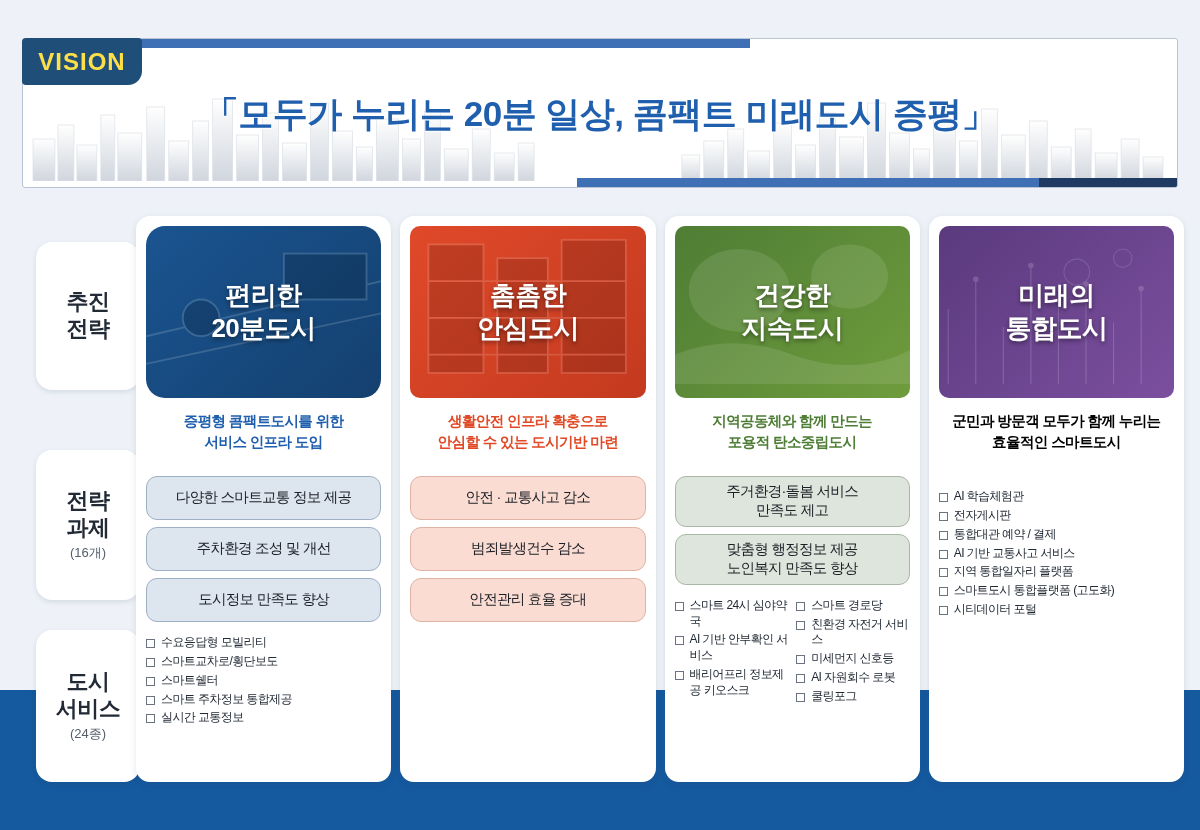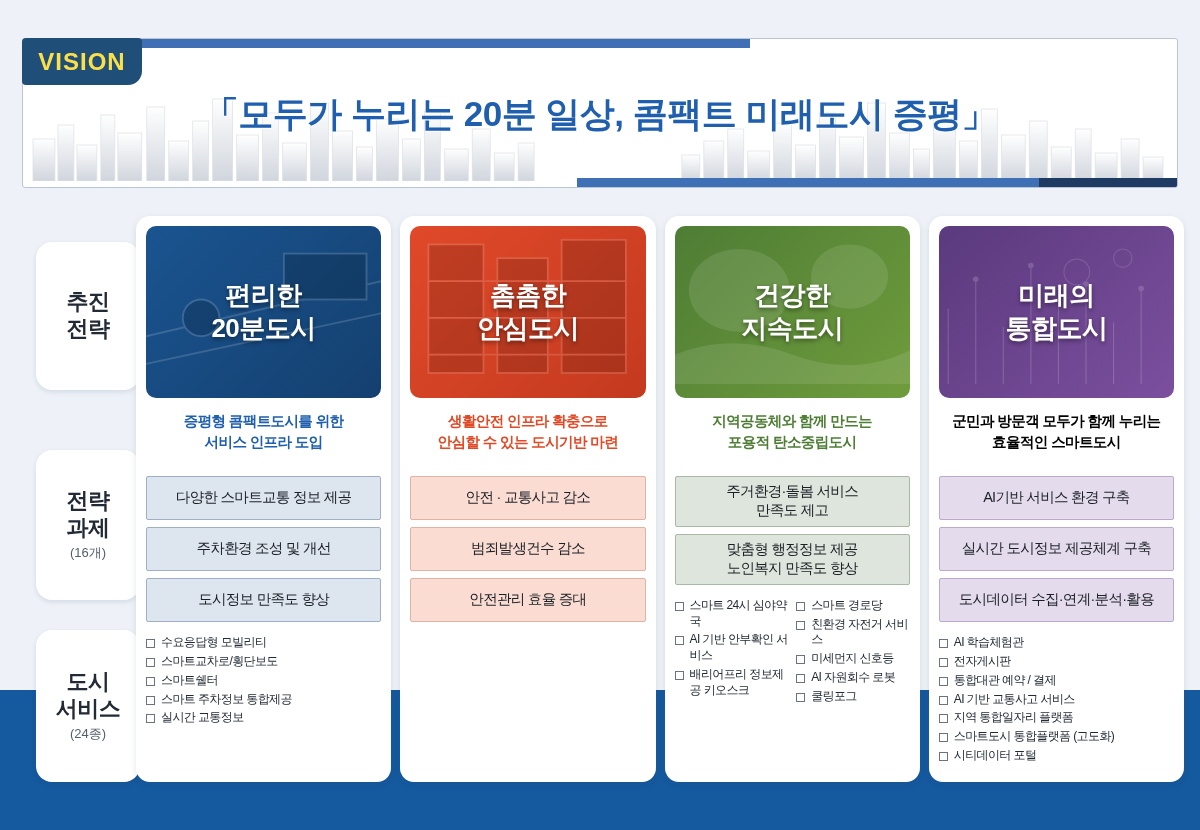--- a/index.html
+++ b/index.html
@@ -196,21 +196,21 @@
     margin: 13px 2px 23px 2px;
     font-size: 14.5px;
     font-weight: bold;
     text-align: center;
     line-height: 1.45;
     letter-spacing: -0.6px;
   }
 
   .tasks { display: flex; flex-direction: column; gap: 7px; }
   .task {
-    border-radius: 2px;
+    border-radius: 11px;
     min-height: 44px;
     display: flex;
     align-items: center;
     justify-content: center;
     text-align: center;
     font-size: 14.5px;
     color: #1b1f26;
     line-height: 1.34;
     letter-spacing: -0.7px;
     padding: 5px 6px;
@@ -316,21 +316,21 @@
     <div class="rl-main">전략<br>과제</div>
     <div class="rl-sub">(16개)</div>
   </div>
 <div class="rail-label" id="rail-2">
     <div class="rl-main">도시<br>서비스</div>
     <div class="rl-sub">(24종)</div>
   </div>
 
 <div class="cards">
     <div class="card">
-      <div class="card-hero" style="background: linear-gradient(135deg, rgb(26, 84, 144), rgb(20, 64, 111));">
+      <div class="card-hero" style="background: linear-gradient(135deg, rgb(26, 84, 144), rgb(20, 64, 111)); border-radius: 19px;">
         <svg class="hero-tex" viewBox="0 0 256 172" preserveAspectRatio="none">
           <g stroke="#ffffff" stroke-width="2" opacity=".5">
             <path d="M0 120 L256 60"></path>
             <path d="M0 150 L256 95"></path>
             <rect x="150" y="30" width="90" height="50"></rect>
             <circle cx="60" cy="100" r="20"></circle>
           </g>
         </svg>
         <div class="card-hero-txt">편리한<br>20분도시</div>
       </div>
@@ -470,31 +470,20 @@
             </g>
             <g stroke="#ffffff" stroke-width="1.2" fill="none" opacity=".8">
               <circle cx="150" cy="50" r="14"></circle>
               <circle cx="200" cy="35" r="10"></circle>
             </g>
           </g>
         </svg>
         <div class="card-hero-txt">미래의<br>통합도시</div>
       </div>
       <div class="card-sub" style="color: #000000;">군민과 방문객 모두가 함께 누리는<br>효율적인 스마트도시</div>
-      <div class="tasks">
-        <div class="task" style="background: rgb(228, 219, 236); border: 1px solid rgb(187, 170, 203);">
-          <span>AI기반 서비스 환경 구축</span>
-        </div>
-        <div class="task" style="background: rgb(228, 219, 236); border: 1px solid rgb(187, 170, 203);">
-          <span>실시간 도시정보 제공체계 구축</span>
-        </div>
-        <div class="task" style="background: rgb(228, 219, 236); border: 1px solid rgb(187, 170, 203);">
-          <span>도시데이터 수집·연계·분석·활용</span>
-        </div>
-      </div>
       <div class="services">
         <div class="svc-col">
           <div class="svc">
             <span class="svc-box"></span>
             <span>AI 학습체험관</span>
           </div>
           <div class="svc">
             <span class="svc-box"></span>
             <span>전자게시판</span>
           </div>

